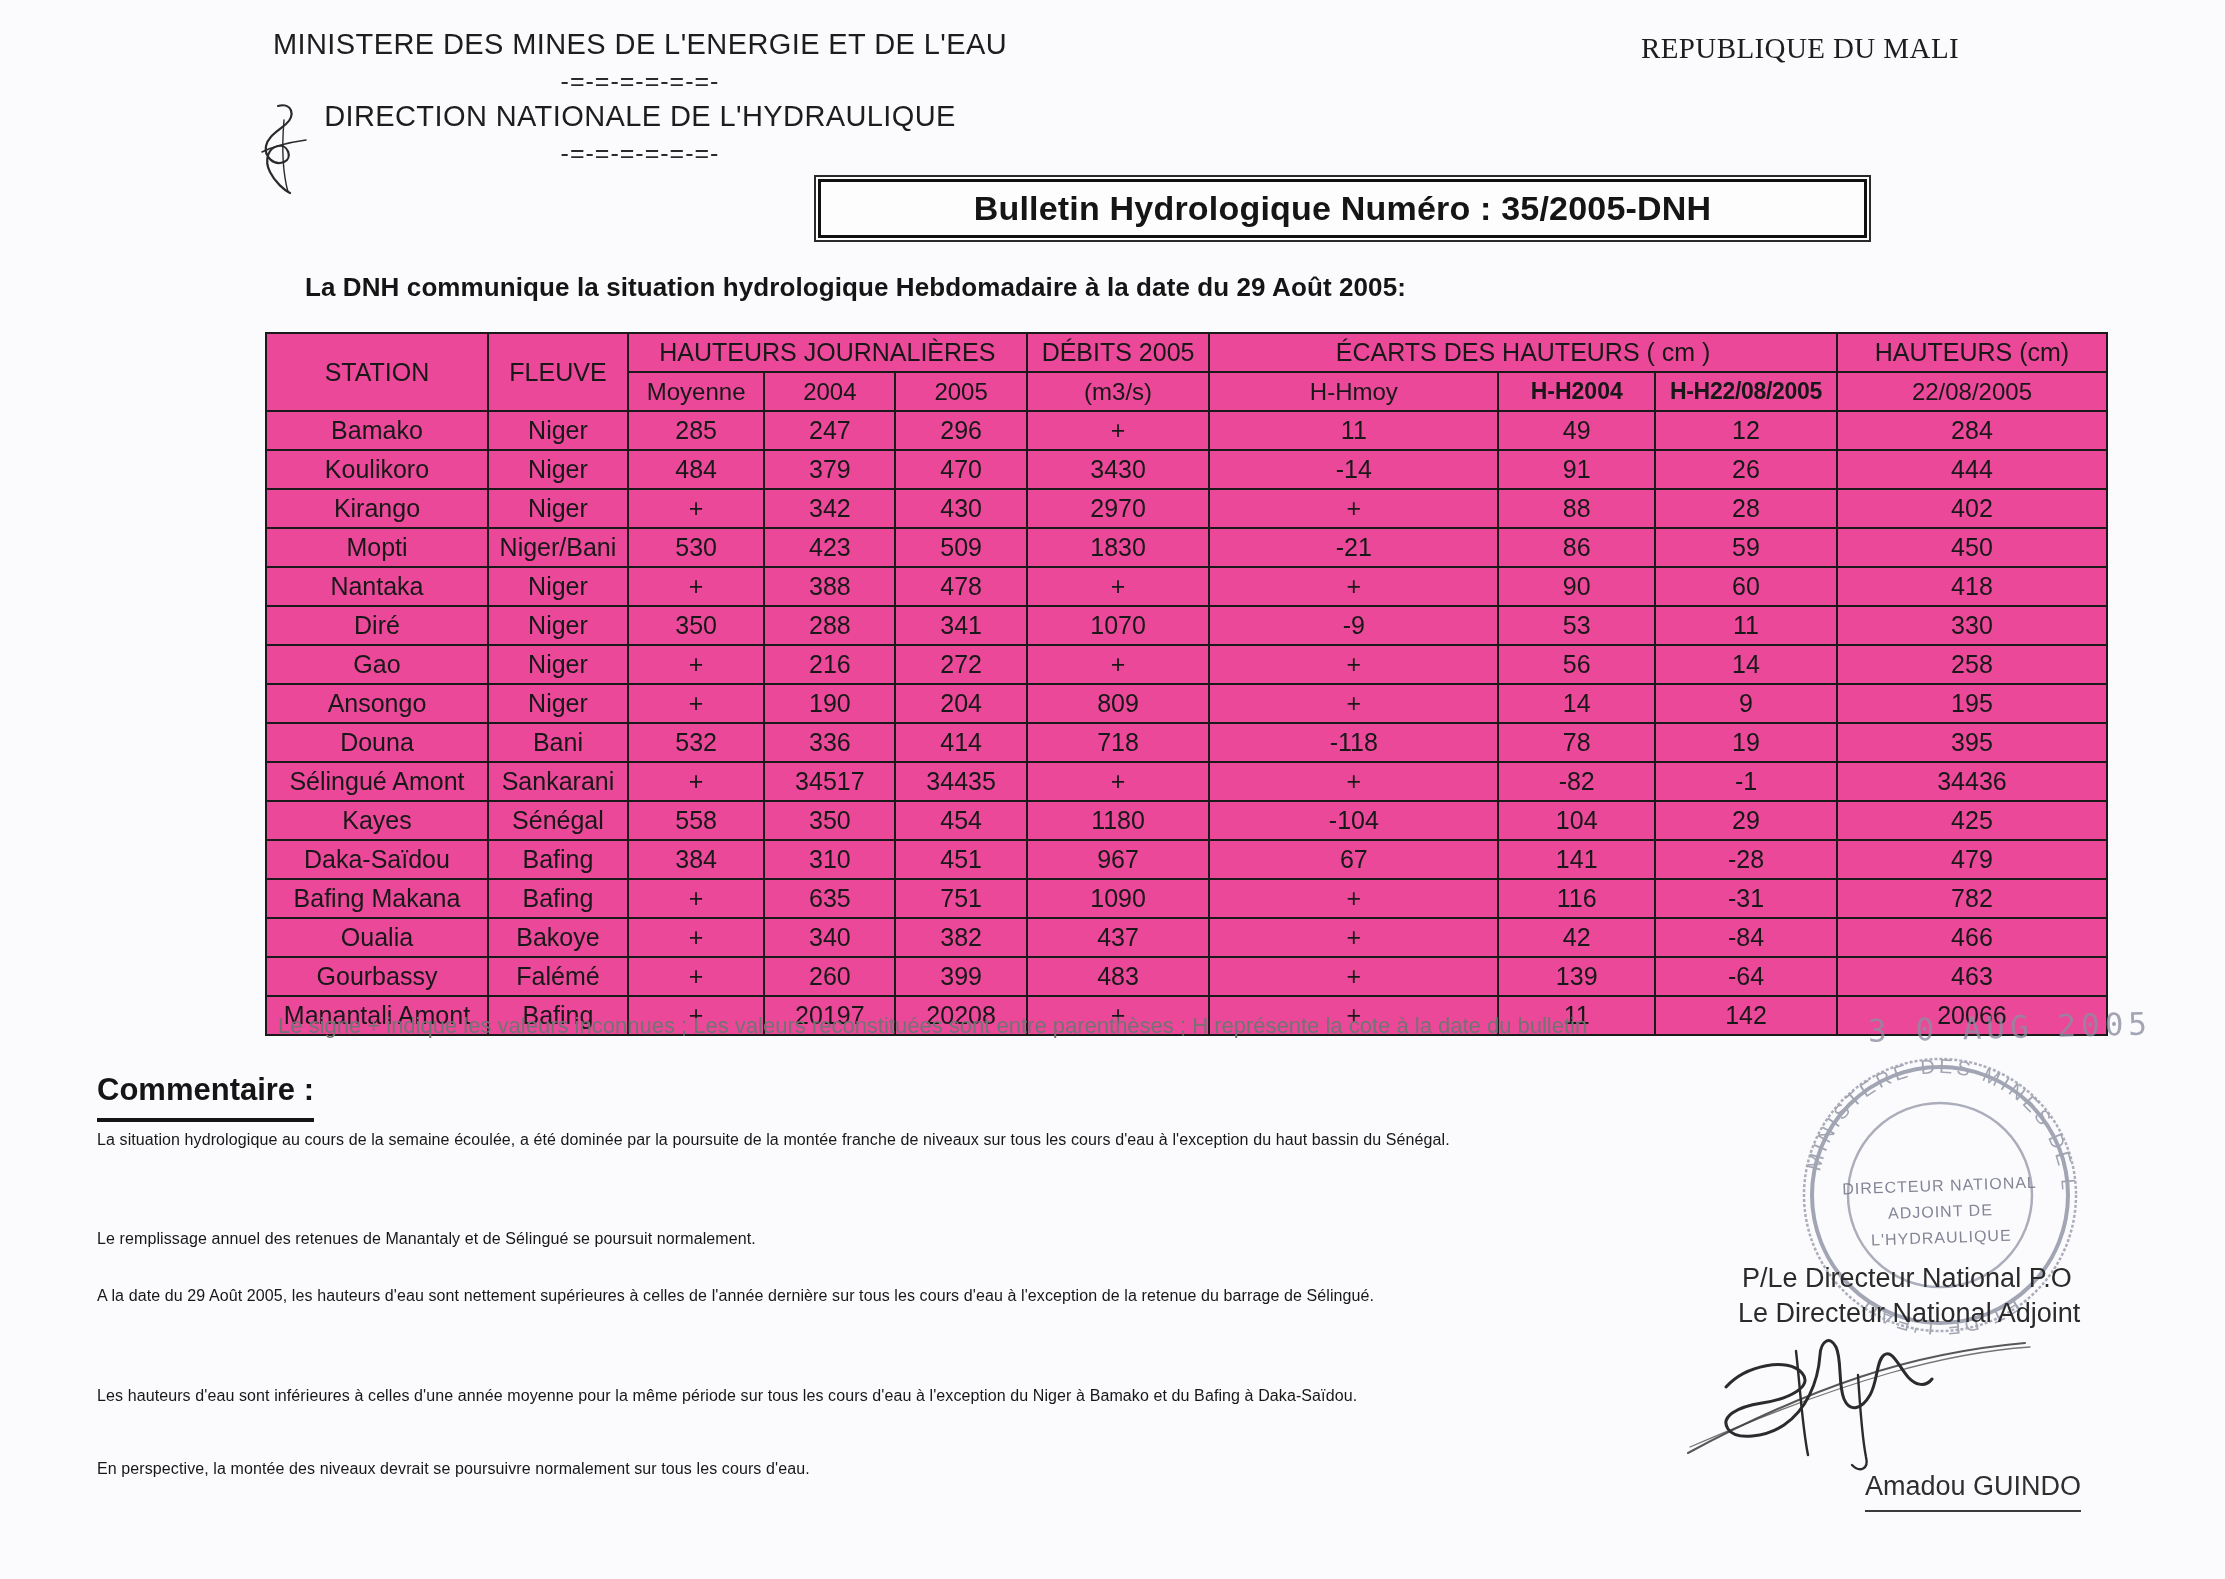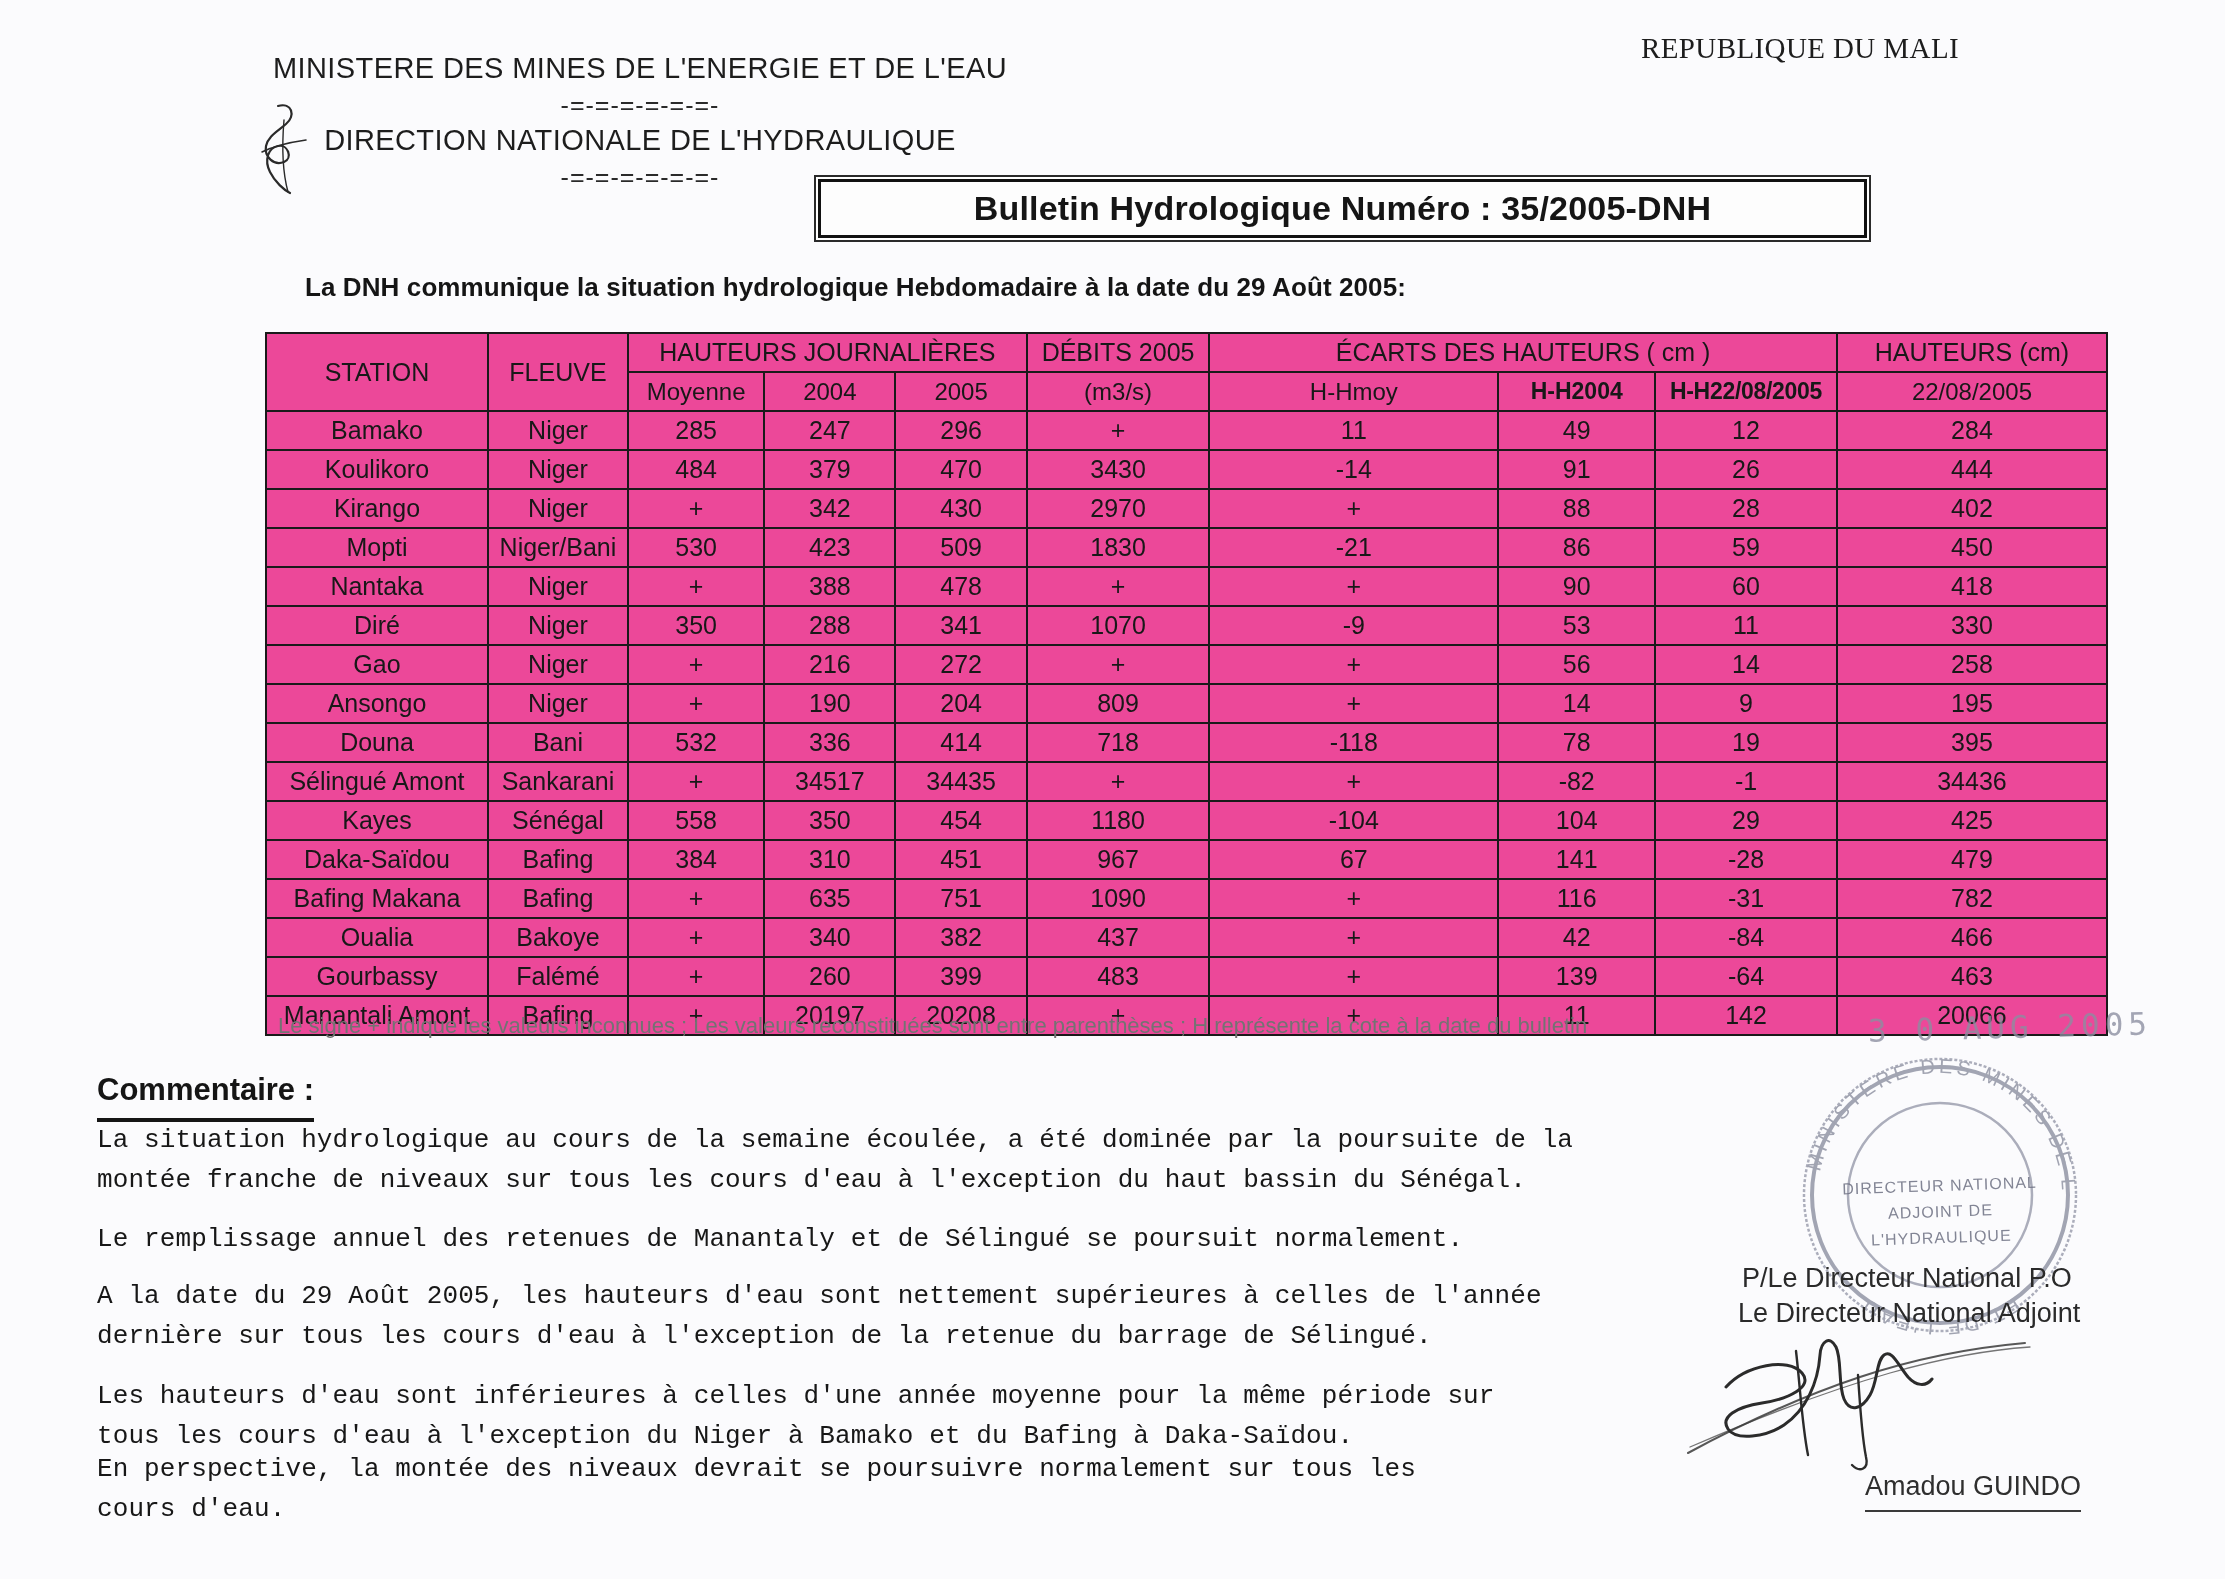--- a/index.html
+++ b/index.html
@@ -21,21 +21,20 @@
     background: #fbfbfd;
   }
 
   
   .hdr-left {
     position: absolute;
     left: 260px;
     top: 28px;
     width: 760px;
     text-align: center;
-    margin-top: 24px;
   }
   .hdr-line {
     font-size: 29px;
     letter-spacing: 0.4px;
     white-space: nowrap;
     color: #1d1d1d;
   }
   .hdr-sep {
     font-size: 25px;
     letter-spacing: 1px;
@@ -172,25 +171,24 @@
     top: 1072px;
     font-size: 31px;
     font-weight: bold;
     border-bottom: 4px solid #151515;
     padding-bottom: 10px;
     display: inline-block;
   }
   .para {
     position: absolute;
     left: 97px;
-    font-size: 26px;
+    font-size: 16px;
     line-height: 40px;
     color: #171717;
     letter-spacing: 0.1px;
-    font-family: Liberation Mono, monospace;
   }
   .p1 { top: 1120px; width: 1580px; }
   .p2 { top: 1219px; width: 1400px; }
   .p3 { top: 1276px; width: 1540px; }
   .p4 { top: 1376px; width: 1470px; }
   .p5 { top: 1449px; width: 1400px; }
 
   
   .stamp-area {
     position: absolute;

